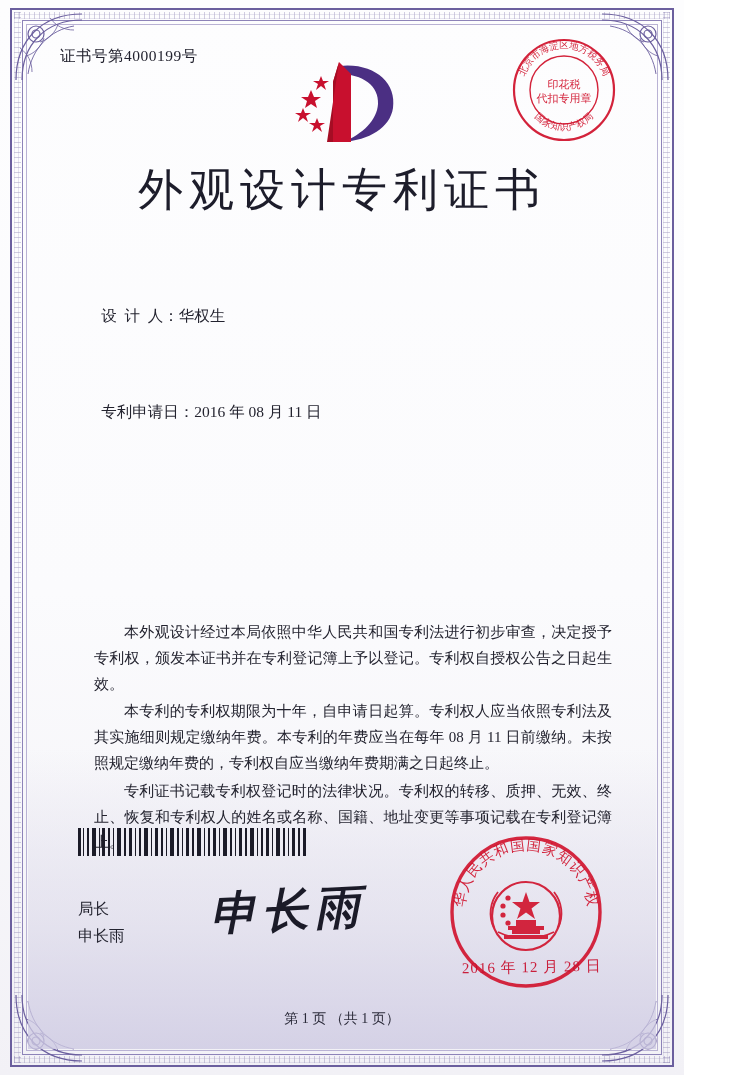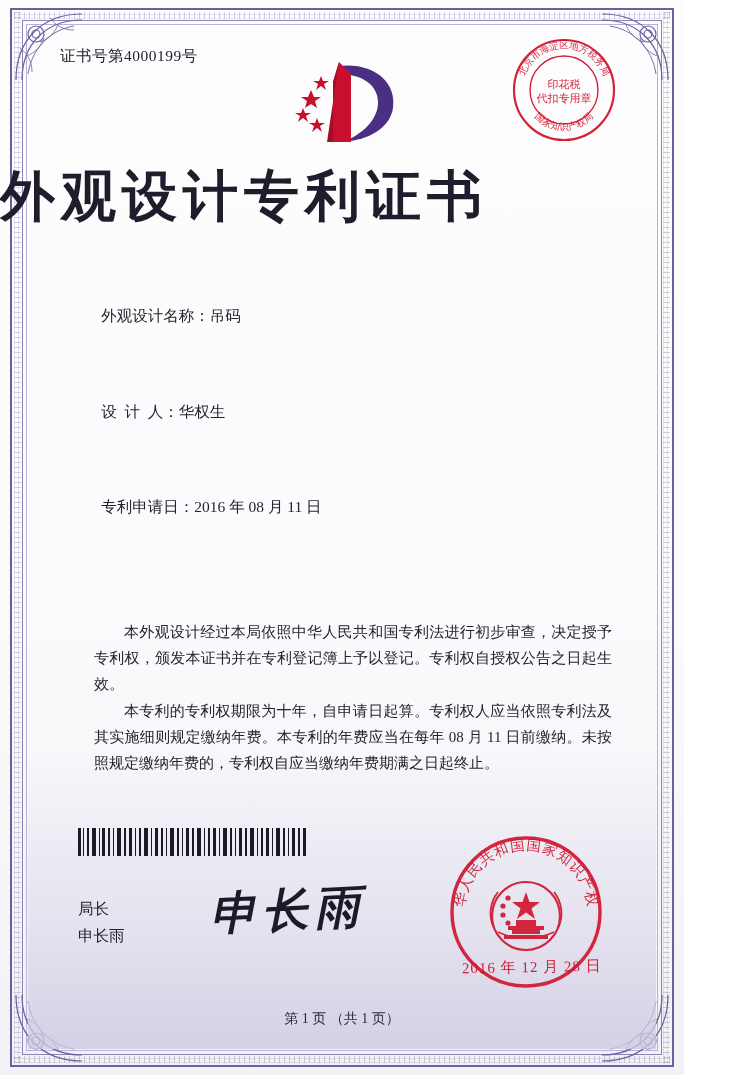--- a/index.html
+++ b/index.html
@@ -111,23 +111,23 @@
     transform: translateX(-50%);
     width: 130px;
     height: 92px;
   }
   .logo svg { display:block; width: 100%; height: 100%; }
 
   .title {
     position: absolute;
     left: 0; right: 0;
     top: 160px;
-    text-align: left;
-    font-size: 55px;
-    font-weight: bold;
+    text-align: center;
+    font-size: 45px;
+    font-weight: normal;
     letter-spacing: 6px;
     color: #1d1d2b;
     font-family: "Liberation Serif", "DejaVu Serif", serif;
   }
 
   .fields {
     position: absolute;
     left: 78px;
     top: 285px;
     right: 60px;
@@ -329,33 +329,31 @@
         <text x="54" y="52" text-anchor="middle" font-size="11">印花税</text>
         <text x="54" y="66" text-anchor="middle" font-size="11">代扣专用章</text>
       </g>
     </svg>
   </div>
 
   <div class="title">外观设计专利证书</div>
 
   <div class="fields">
     <div class="field">
-      <span class="lbl">外观设计名称：</span><span class="val">吊码</span>
-    </div>
-    <div class="field">
       <span class="lbl">设  计  人：</span><span class="val">华权生</span>
     </div>
     <div class="field">
       <span class="lbl">专利申请日：</span><span class="val">2016 年 08 月 11 日</span>
     </div>
   </div>
 
   <div class="paras">
     <p class="para">本外观设计经过本局依照中华人民共和国专利法进行初步审查，决定授予专利权，颁发本证书并在专利登记簿上予以登记。专利权自授权公告之日起生效。</p>
     <p class="para">本专利的专利权期限为十年，自申请日起算。专利权人应当依照专利法及其实施细则规定缴纳年费。本专利的年费应当在每年 08 月 11 日前缴纳。未按照规定缴纳年费的，专利权自应当缴纳年费期满之日起终止。</p>
+    <p class="para">专利证书记载专利权登记时的法律状况。专利权的转移、质押、无效、终止、恢复和专利权人的姓名或名称、国籍、地址变更等事项记载在专利登记簿上。</p>
   </div>
 
   <div class="barcode">
     <svg viewBox="0 0 228 28" preserveAspectRatio="none">
       <g fill="#1b1b28">
         <rect x="0" y="0" width="3" height="28"></rect>
         <rect x="5" y="0" width="1" height="28"></rect>
         <rect x="9" y="0" width="2" height="28"></rect>
         <rect x="14" y="0" width="4" height="28"></rect>
         <rect x="21" y="0" width="1" height="28"></rect>

